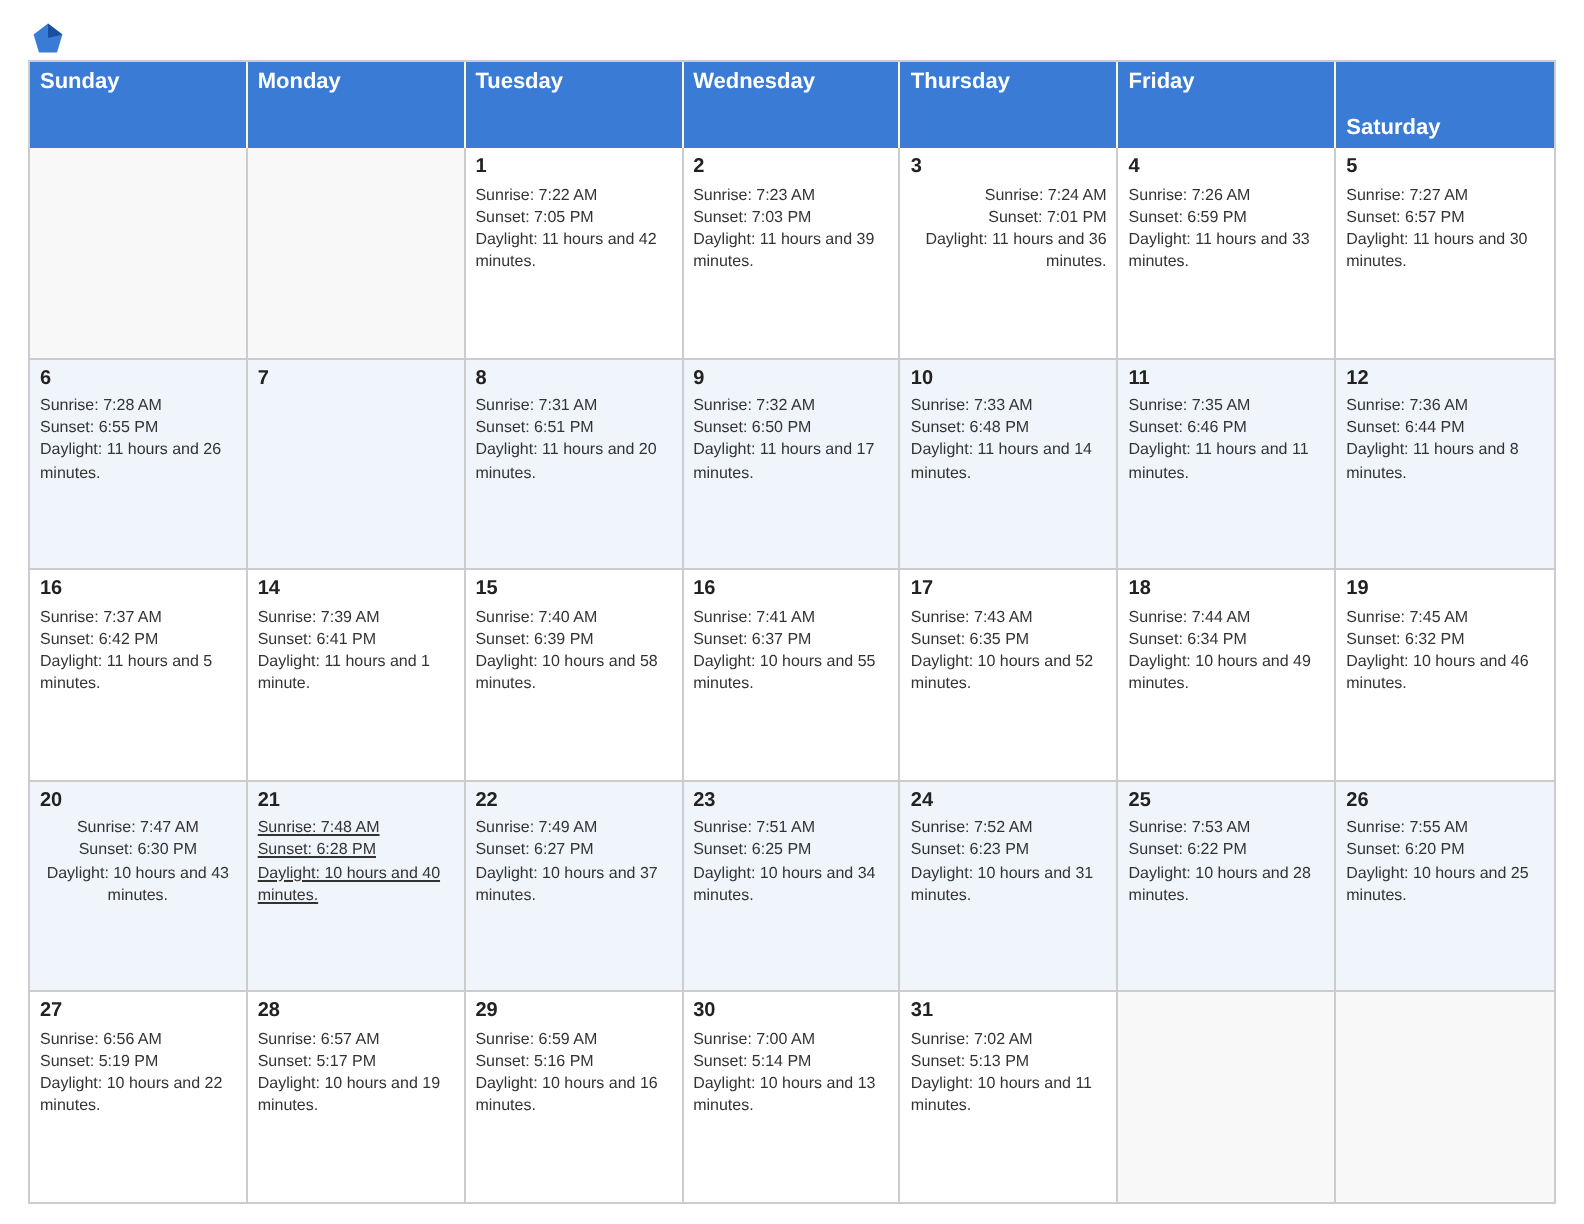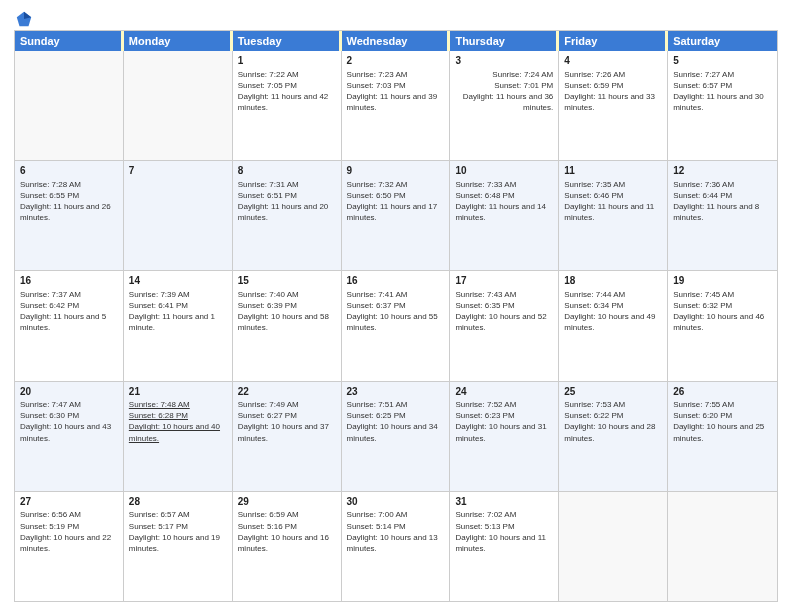--- a/index.html
+++ b/index.html
@@ -68,24 +68,24 @@
     .cal-header-row {
       display: grid;
       grid-template-columns: repeat(7, 1fr);
       background: #3a7bd5;
     }
     .cal-header-cell {
       color: #fff;
       font-size: 11px;
       font-weight: bold;
       padding: 4px 5px;
-      border-right: 3px solid #fef9c3;
+      border-right: 1px solid #fef9c3;
       text-align: left;
     }
-    .cal-header-cell:last-child { border-right: none; }
+    .cal-header-cell:last-child { border-right: none; margin-top: 23px; }
     .cal-body {
       flex: 1;
       display: flex;
       flex-direction: column;
     }
     .cal-row {
       display: grid;
       grid-template-columns: repeat(7, 1fr);
       flex: 1;
       border-bottom: 1px solid #ccc;
@@ -262,21 +262,21 @@
           <div class="cal-cell">
             <span class="day-number">19</span>
             <div class="cell-detail" style="white-space: pre-line;">Sunrise: 7:45 AM
 Sunset: 6:32 PM
 Daylight: 10 hours and 46 minutes.</div>
           </div>
         </div>
         <div class="cal-row">
           <div class="cal-cell alt-row">
             <span class="day-number">20</span>
-            <div class="cell-detail" style="white-space: pre-line;">Sunrise: 7:47 AM
+            <div class="cell-detail" style="white-space: pre-line; text-align: center;">Sunrise: 7:47 AM
 Sunset: 6:30 PM
 Daylight: 10 hours and 43 minutes.</div>
           </div>
           <div class="cal-cell alt-row">
             <span class="day-number">21</span>
             <div class="cell-detail" style="white-space: pre-line; text-decoration: underline;">Sunrise: 7:48 AM
 Sunset: 6:28 PM
 Daylight: 10 hours and 40 minutes.</div>
           </div>
           <div class="cal-cell alt-row">

